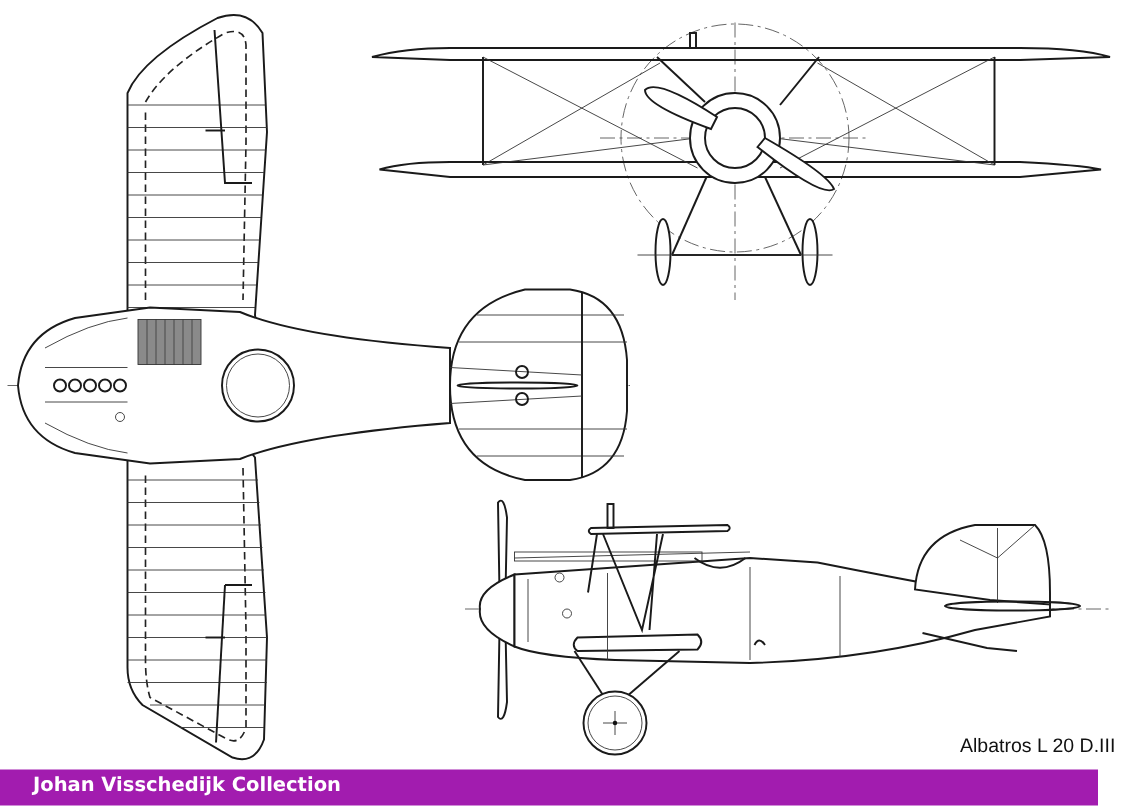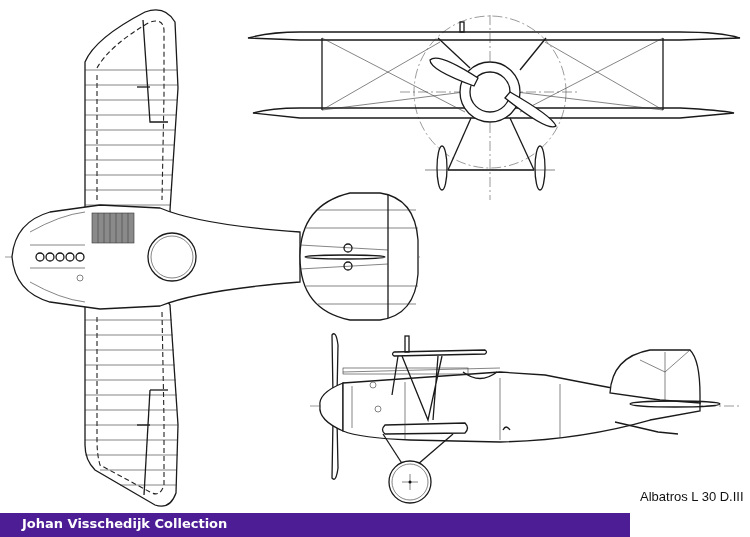--- a/index.html
+++ b/index.html
@@ -5,21 +5,21 @@
     html, body { margin: 0; padding: 0; background: #ffffff; }
     body { width: 750px; height: 537px; position: relative; overflow: hidden; font-family: "DejaVu Sans", sans-serif; }
     #drawing { position: absolute; left: 0; top: 0; width: 750px; height: 513px; }
     .ln { fill: none; stroke: #1a1a1a; stroke-width: 1.3; }
     .thin { fill: none; stroke: #333; stroke-width: 0.6; }
     .dash { fill: none; stroke: #222; stroke-width: 1.1; stroke-dasharray: 5 3; }
     .dashdot { fill: none; stroke: #555; stroke-width: 0.6; stroke-dasharray: 10 3 2 3; }
     .fillw { fill: #fff; stroke: #1a1a1a; stroke-width: 1.3; }
     .hatch { fill: #8a8a8a; stroke: #333; stroke-width: 0.6; }
     #caption { position: absolute; left: 640px; top: 489px; font-family: "Liberation Sans", sans-serif; font-size: 13px; color: #111; white-space: nowrap; }
-    #footer { position: absolute; left: 0; top: 513px; width: 630px; height: 24px; background: #4c1d95; }
+    #footer { position: absolute; left: 0; top: 513px; width: 732px; height: 24px; background: #a21caf; }
     #footer .left { position: absolute; left: 22px; top: 3px; font-family: "DejaVu Sans", sans-serif; font-weight: bold; font-size: 13px; color: #ffffff; }
     #footer .right { position: absolute; right: 36px; top: 3px; font-family: "DejaVu Sans", sans-serif; font-weight: bold; font-size: 13px; color: #ffffff; }
   </style>
 </head>
 <body>
 
 <svg id="drawing" viewBox="0 0 750 513" xmlns="http://www.w3.org/2000/svg">
 
   <g>
 
@@ -185,17 +185,17 @@
     <line class="ln" x1="383" y1="434" x2="403" y2="465"></line>
     <line class="ln" x1="453" y1="434" x2="417" y2="465"></line>
     <circle class="fillw" cx="410" cy="482" r="21"></circle>
     <circle class="thin" cx="410" cy="482" r="18"></circle>
     <line class="thin" x1="402" y1="482" x2="418" y2="482"></line>
     <line class="thin" x1="410" y1="474" x2="410" y2="490"></line>
     <circle cx="410" cy="482" r="1.5" fill="#111"></circle>
   </g>
 </svg>
 
-<div id="caption">Albatros L 30 D.III</div>
+<div id="caption">Albatros L 20 D.III</div>
 
 <div id="footer">
   <span class="left">Johan Visschedijk Collection</span>
 </div>
 
 </body></html>

